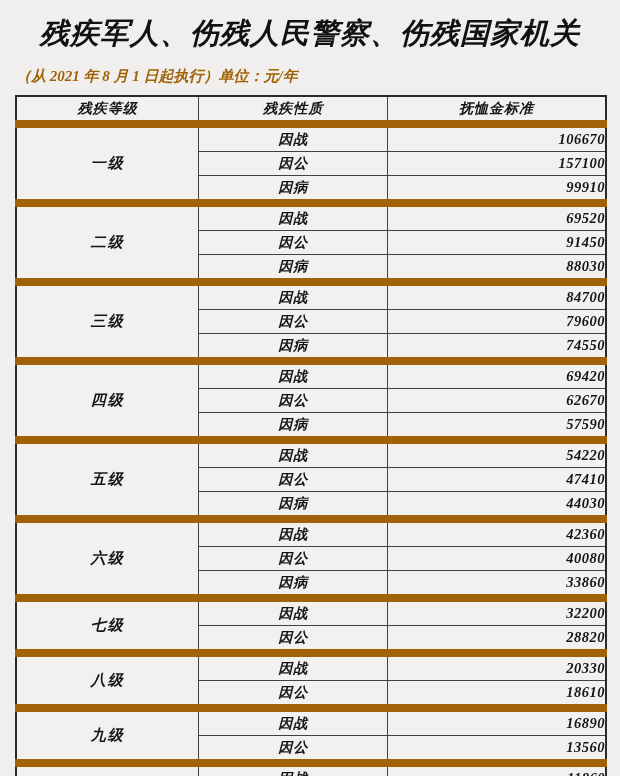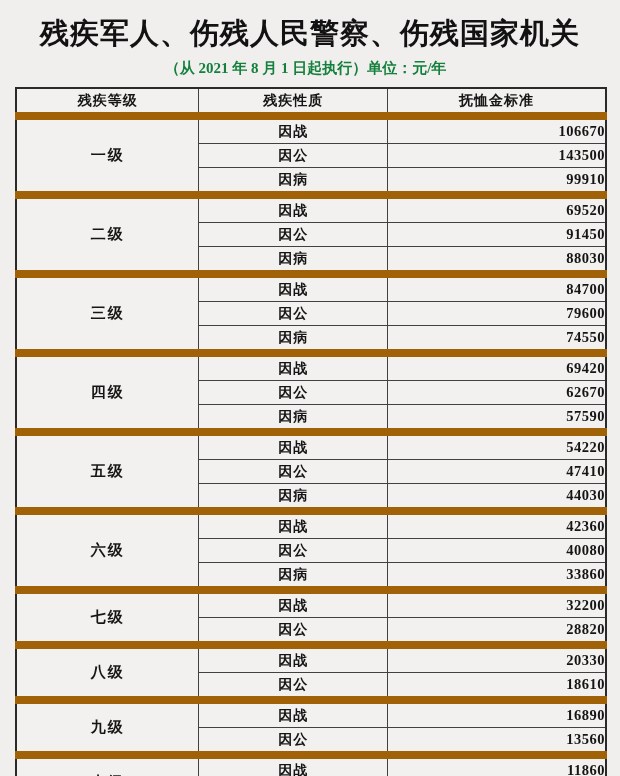--- a/index.html
+++ b/index.html
@@ -11,38 +11,39 @@
     height: 776px;
     background: #f0efed;
     font-family: "Liberation Serif", serif;
     color: #161616;
     overflow: hidden;
   }
   .doc {
     width: 620px;
     height: 573px;
     position: relative;
+    font-style: italic;
   }
   .title {
     padding-top: 13px;
     text-align: center;
     font-weight: bold;
     font-size: 29px;
     line-height: 40px;
     letter-spacing: 1px;
     color: #121212;
   }
   .subtitle-row {
     display: flex;
-    justify-content: center;
+    justify-content: flex-start;
     align-items: flex-end;
-    margin: 6px 25px 0 16px;
+    margin: 14px 25px 0 16px;
     font-weight: bold;
     font-size: 15px;
-    color: #15803d;
+    color: #a16207;
   }
   table.pension {
     border-collapse: collapse;
     table-layout: fixed;
     width: 592px;
     margin: 9px 0 0 15px;
     border: 2px solid #2a2a2a;
     background: #f2f1ef;
   }
   col.c1 { width: 31%; }
@@ -112,21 +113,21 @@
     </thead>
     <tbody>
 
       <tr class="group-start">
         <td class="level" rowspan="3">一级</td>
         <td class="nature">因战</td>
         <td class="amount">106670</td>
       </tr>
       <tr>
         <td class="nature">因公</td>
-        <td class="amount">143500</td>
+        <td class="amount">157100</td>
       </tr>
       <tr>
         <td class="nature">因病</td>
         <td class="amount">99910</td>
       </tr>
 
       <tr class="group-start">
         <td class="level" rowspan="3">二级</td>
         <td class="nature">因战</td>
         <td class="amount">69520</td>

